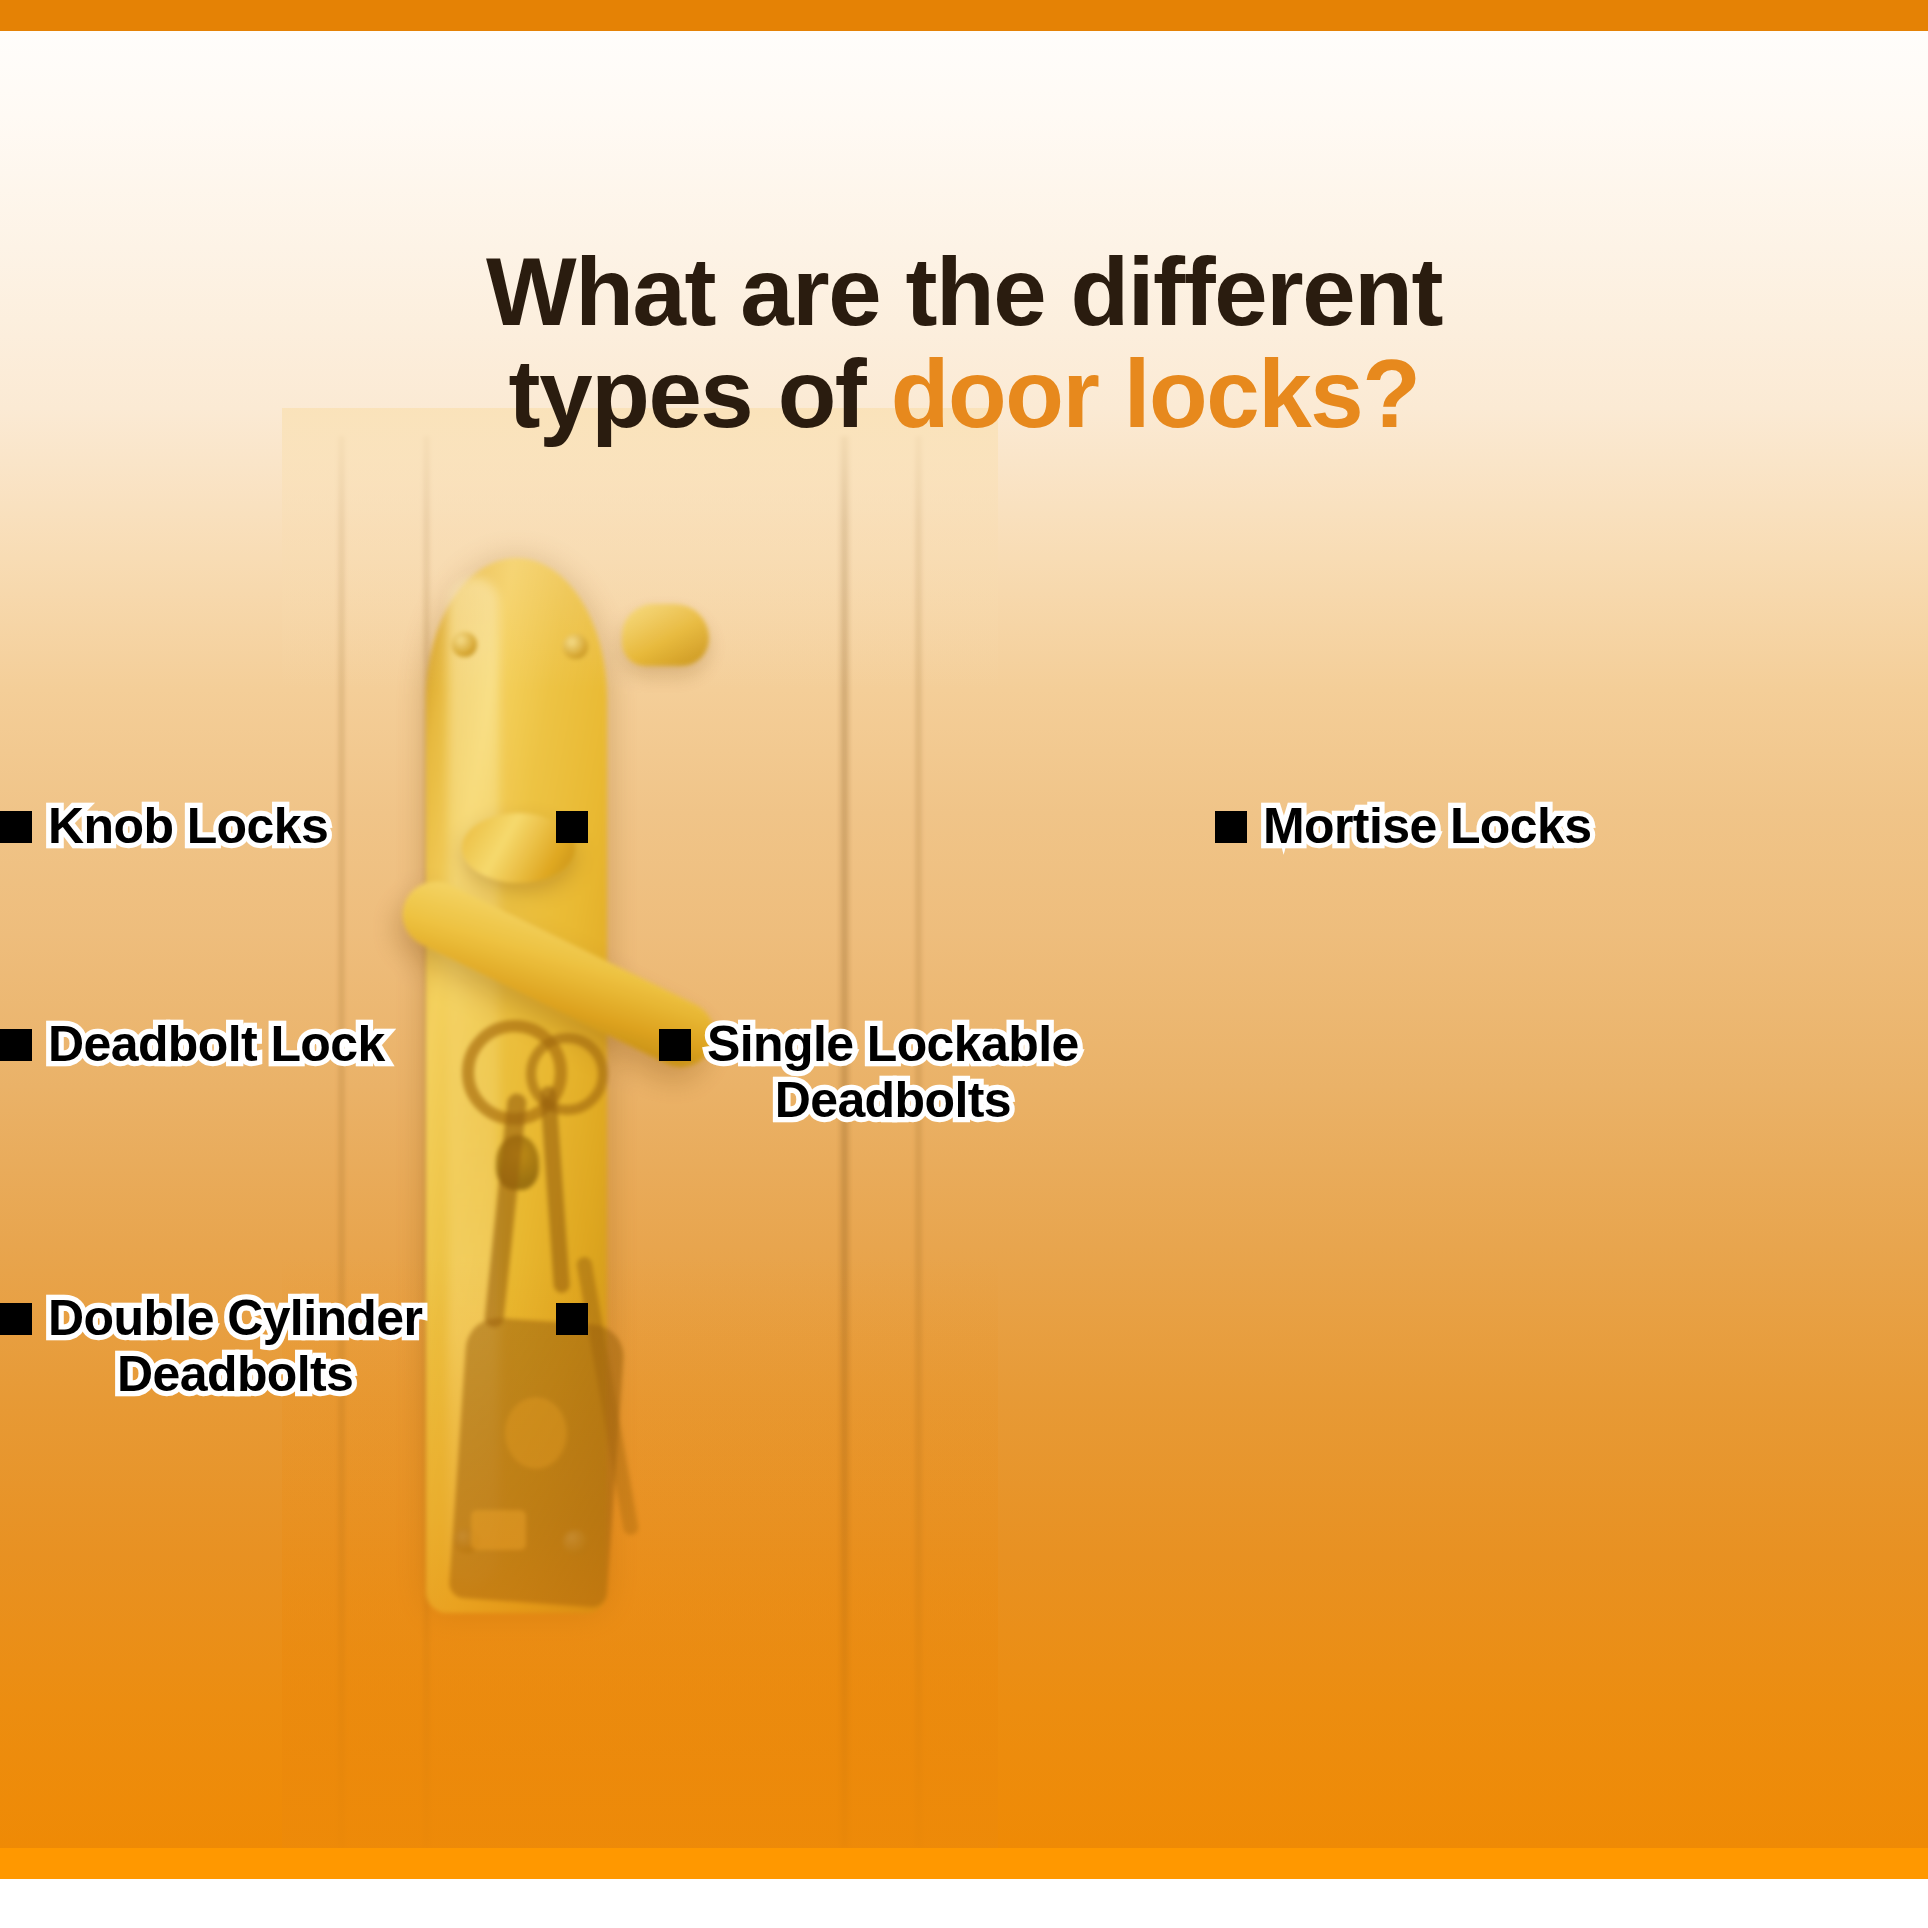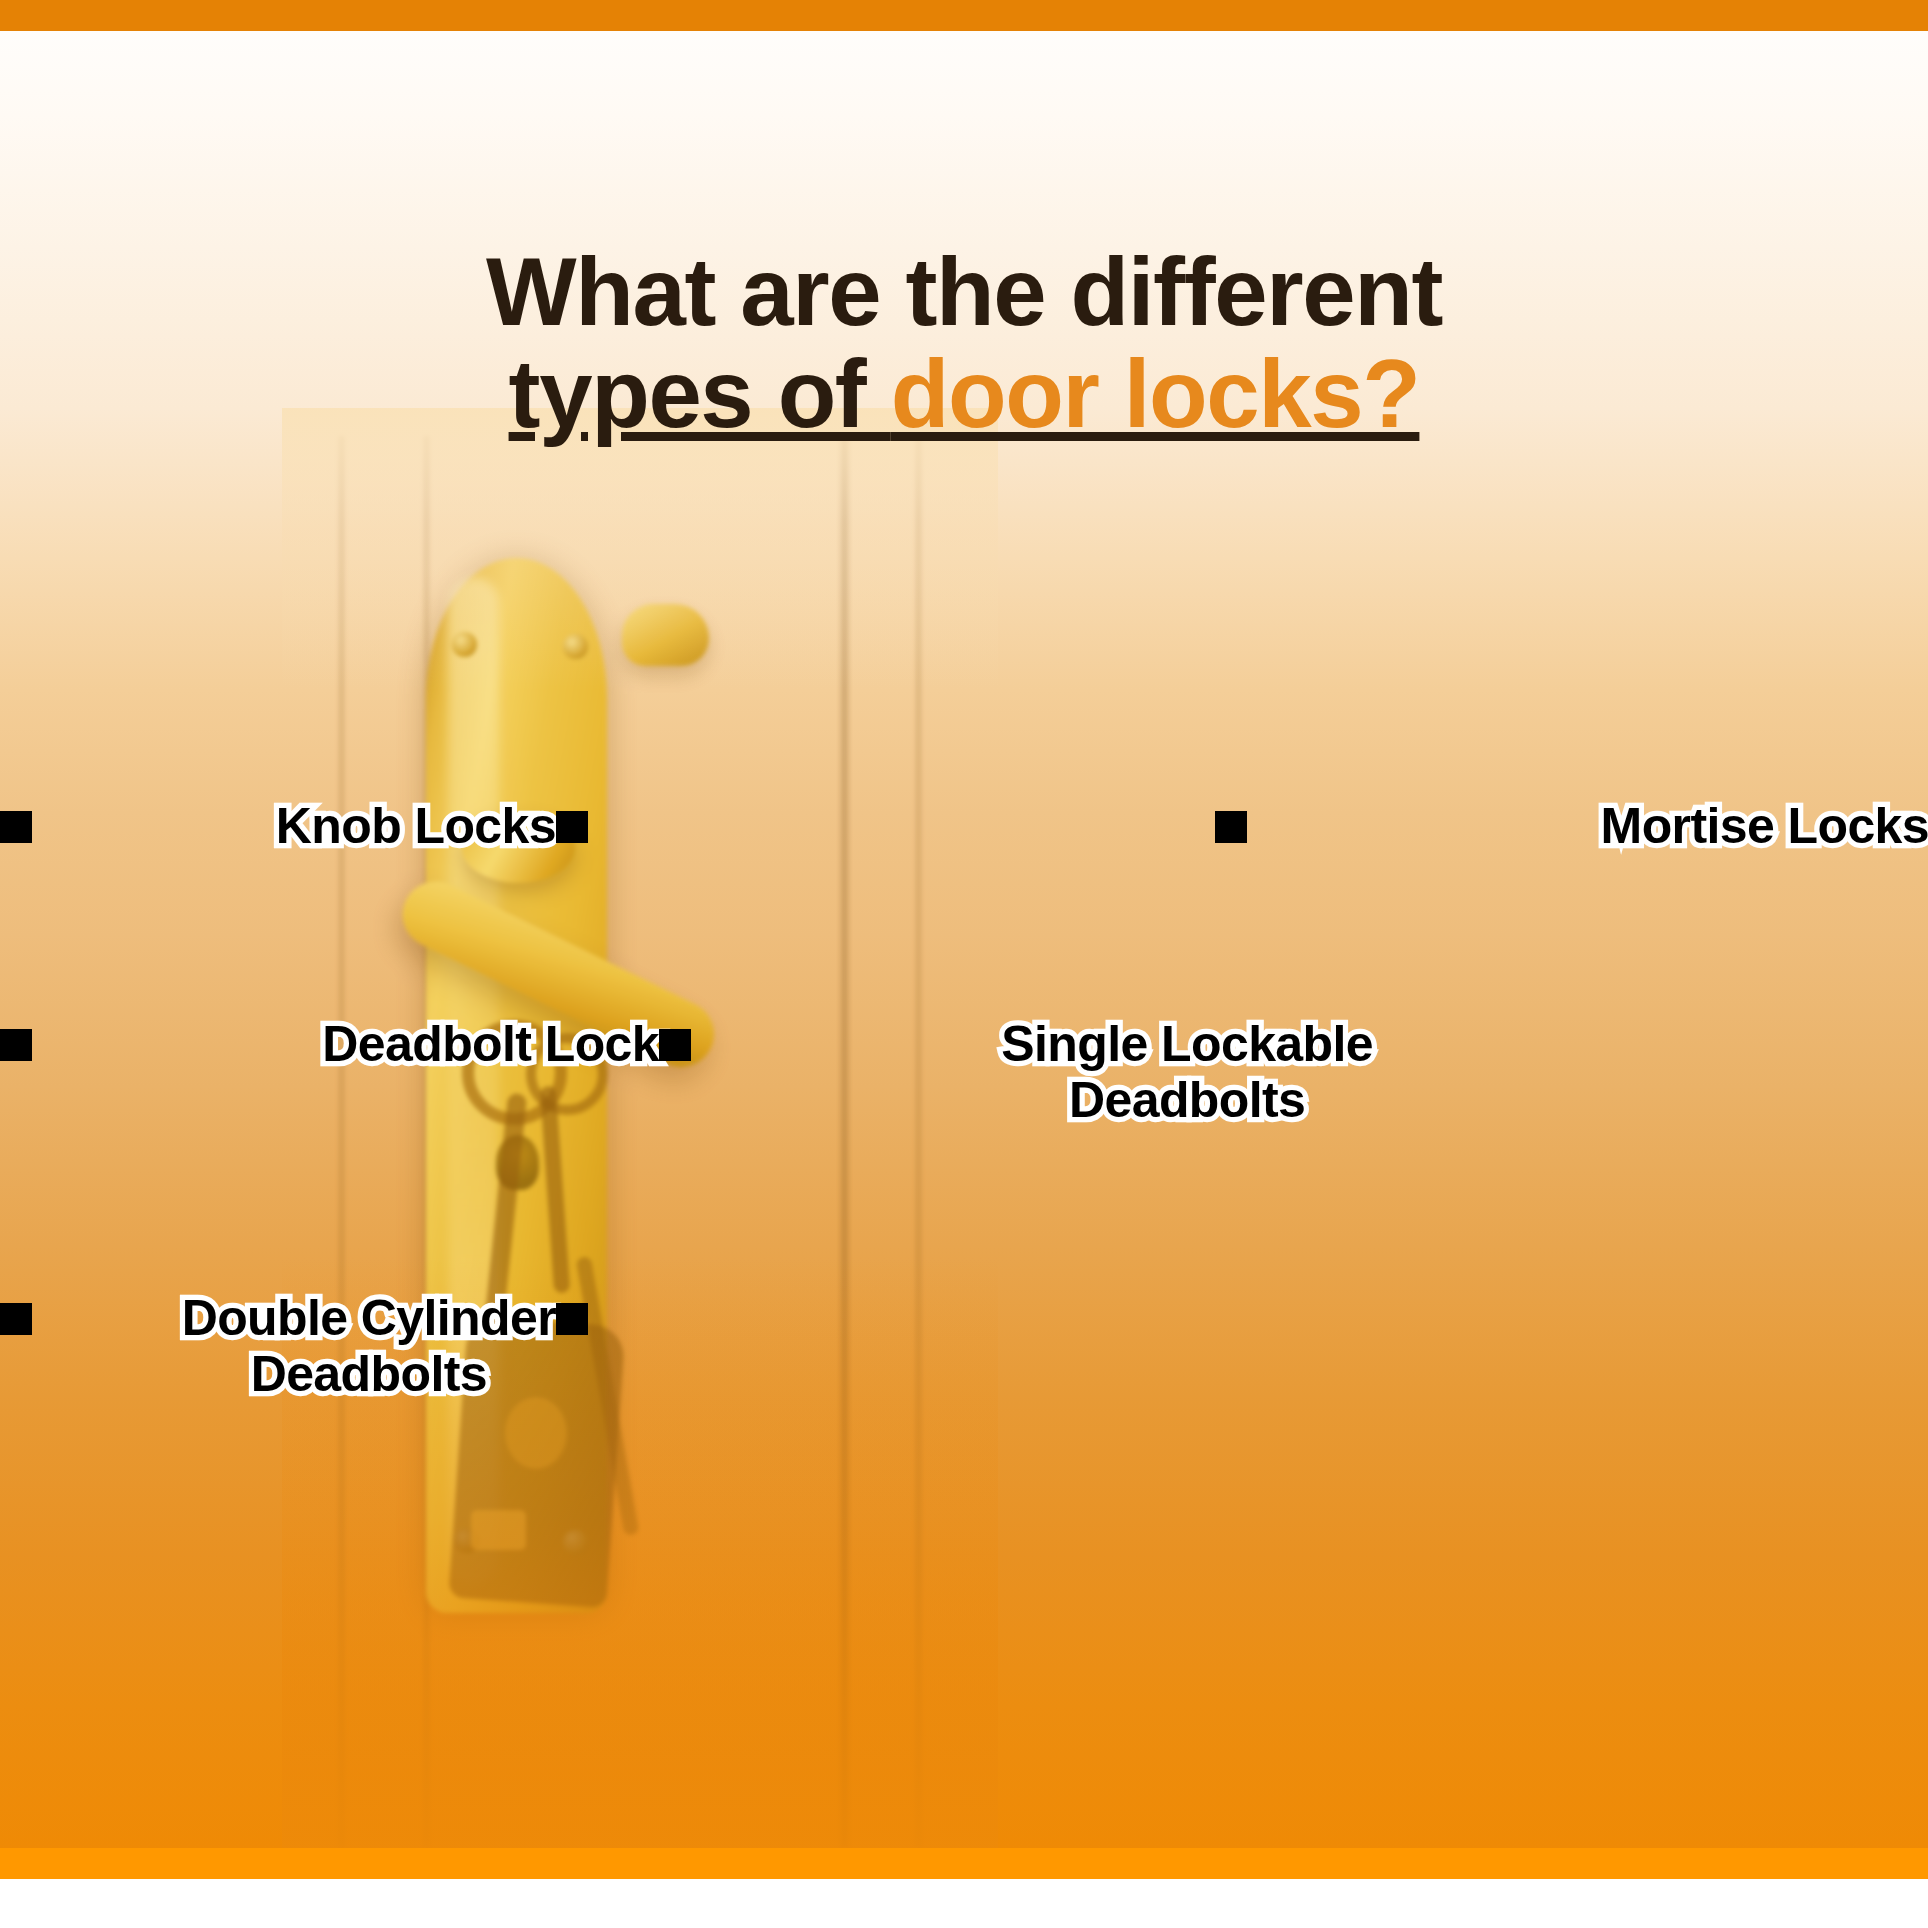--- a/index.html
+++ b/index.html
@@ -267,41 +267,41 @@
     line-height: .98;
   }
   .heading .line {
     display: block;
     font-size: 96px;
     font-weight: 700;
     letter-spacing: -1.4px;
     color: #2a1c0f;
     white-space: nowrap;
   }
-  .heading .line2 { margin-top: 7.5px; text-decoration: underline; }
+  .heading .line2 { margin-top: 7.5px; }
   .accent { color: #e7891d; }
 
   
   .grid {
     position: absolute;
     left: 0;
     top: 798px;
     width: 1928px;
     z-index: 45;
   }
   .grid-row {
     display: flex;
     align-items: flex-start;
     width: 1928px;
     margin-bottom: 162px;
   }
   .cell {
     display: flex;
     align-items: flex-start;
-    justify-content: space-between;
+    justify-content: flex-start;
     flex: 1 1 0;
   }
   .cell.col1 { flex: 0 0 556px; }
   .cell.col2 { flex: 0 0 659px; }
   .cell.col3 { flex: 0 0 714px; }
 
   .bullet {
     display: inline-block;
     width: 32px;
     height: 32px;

